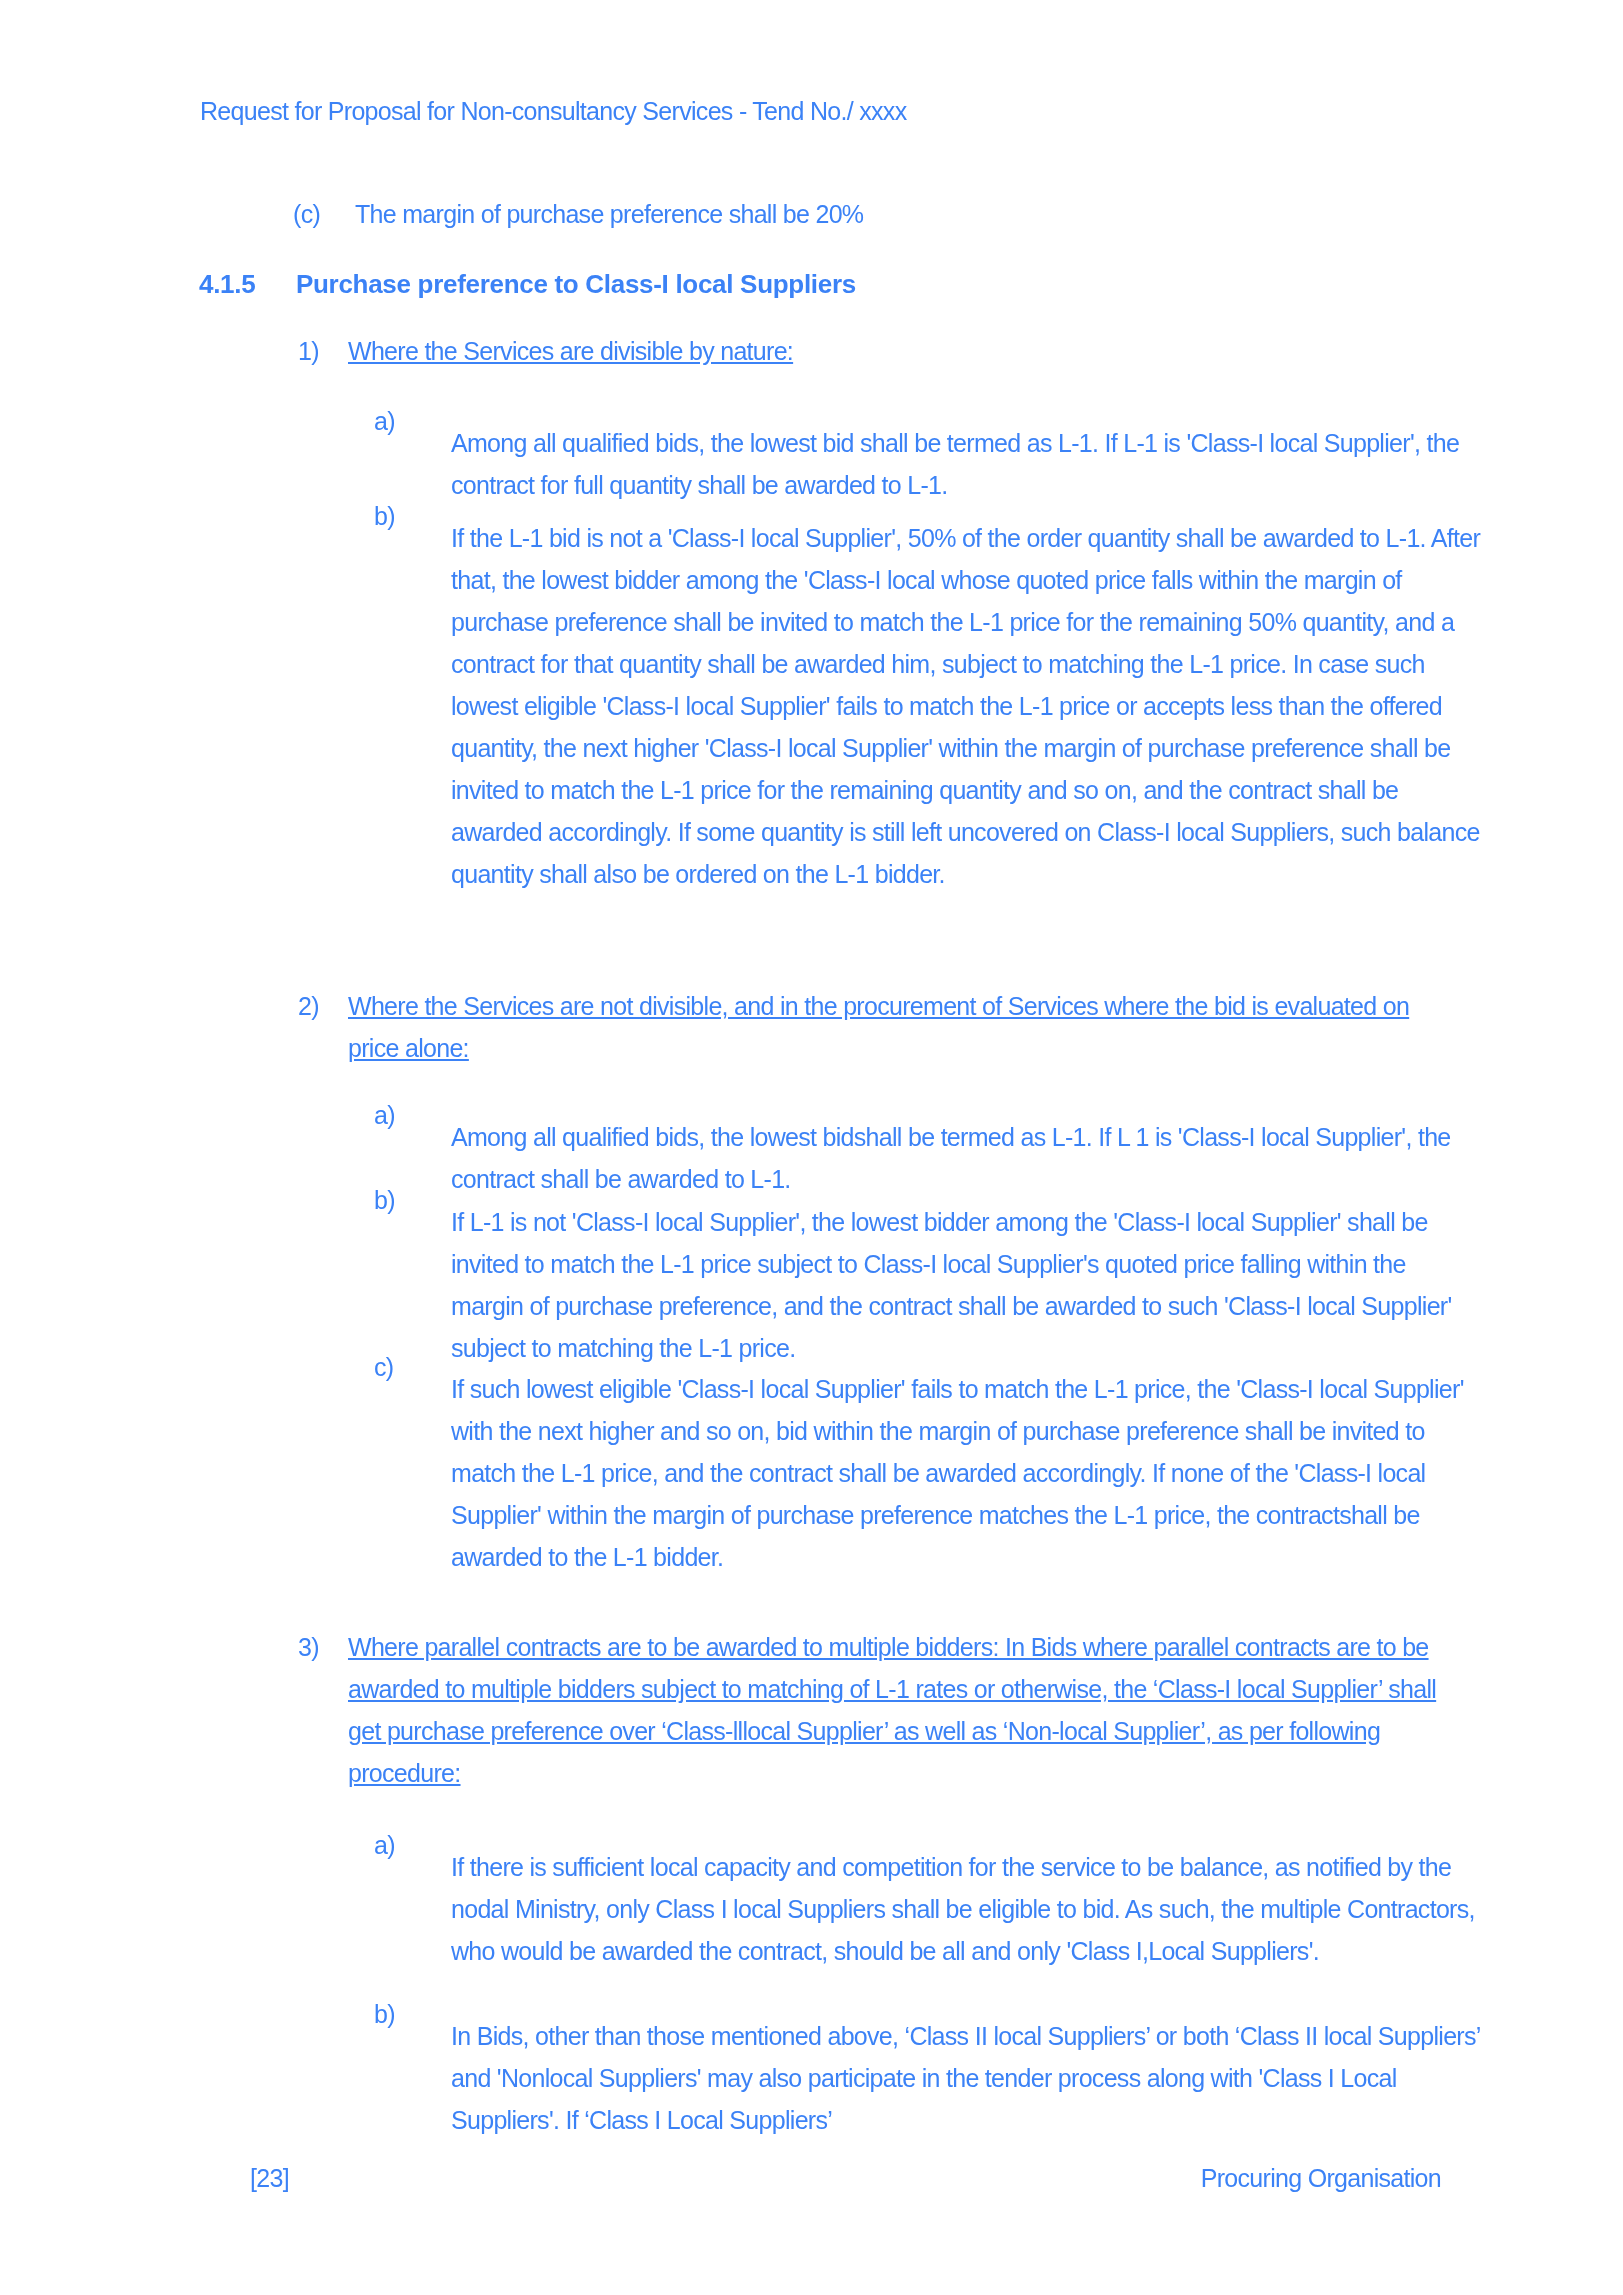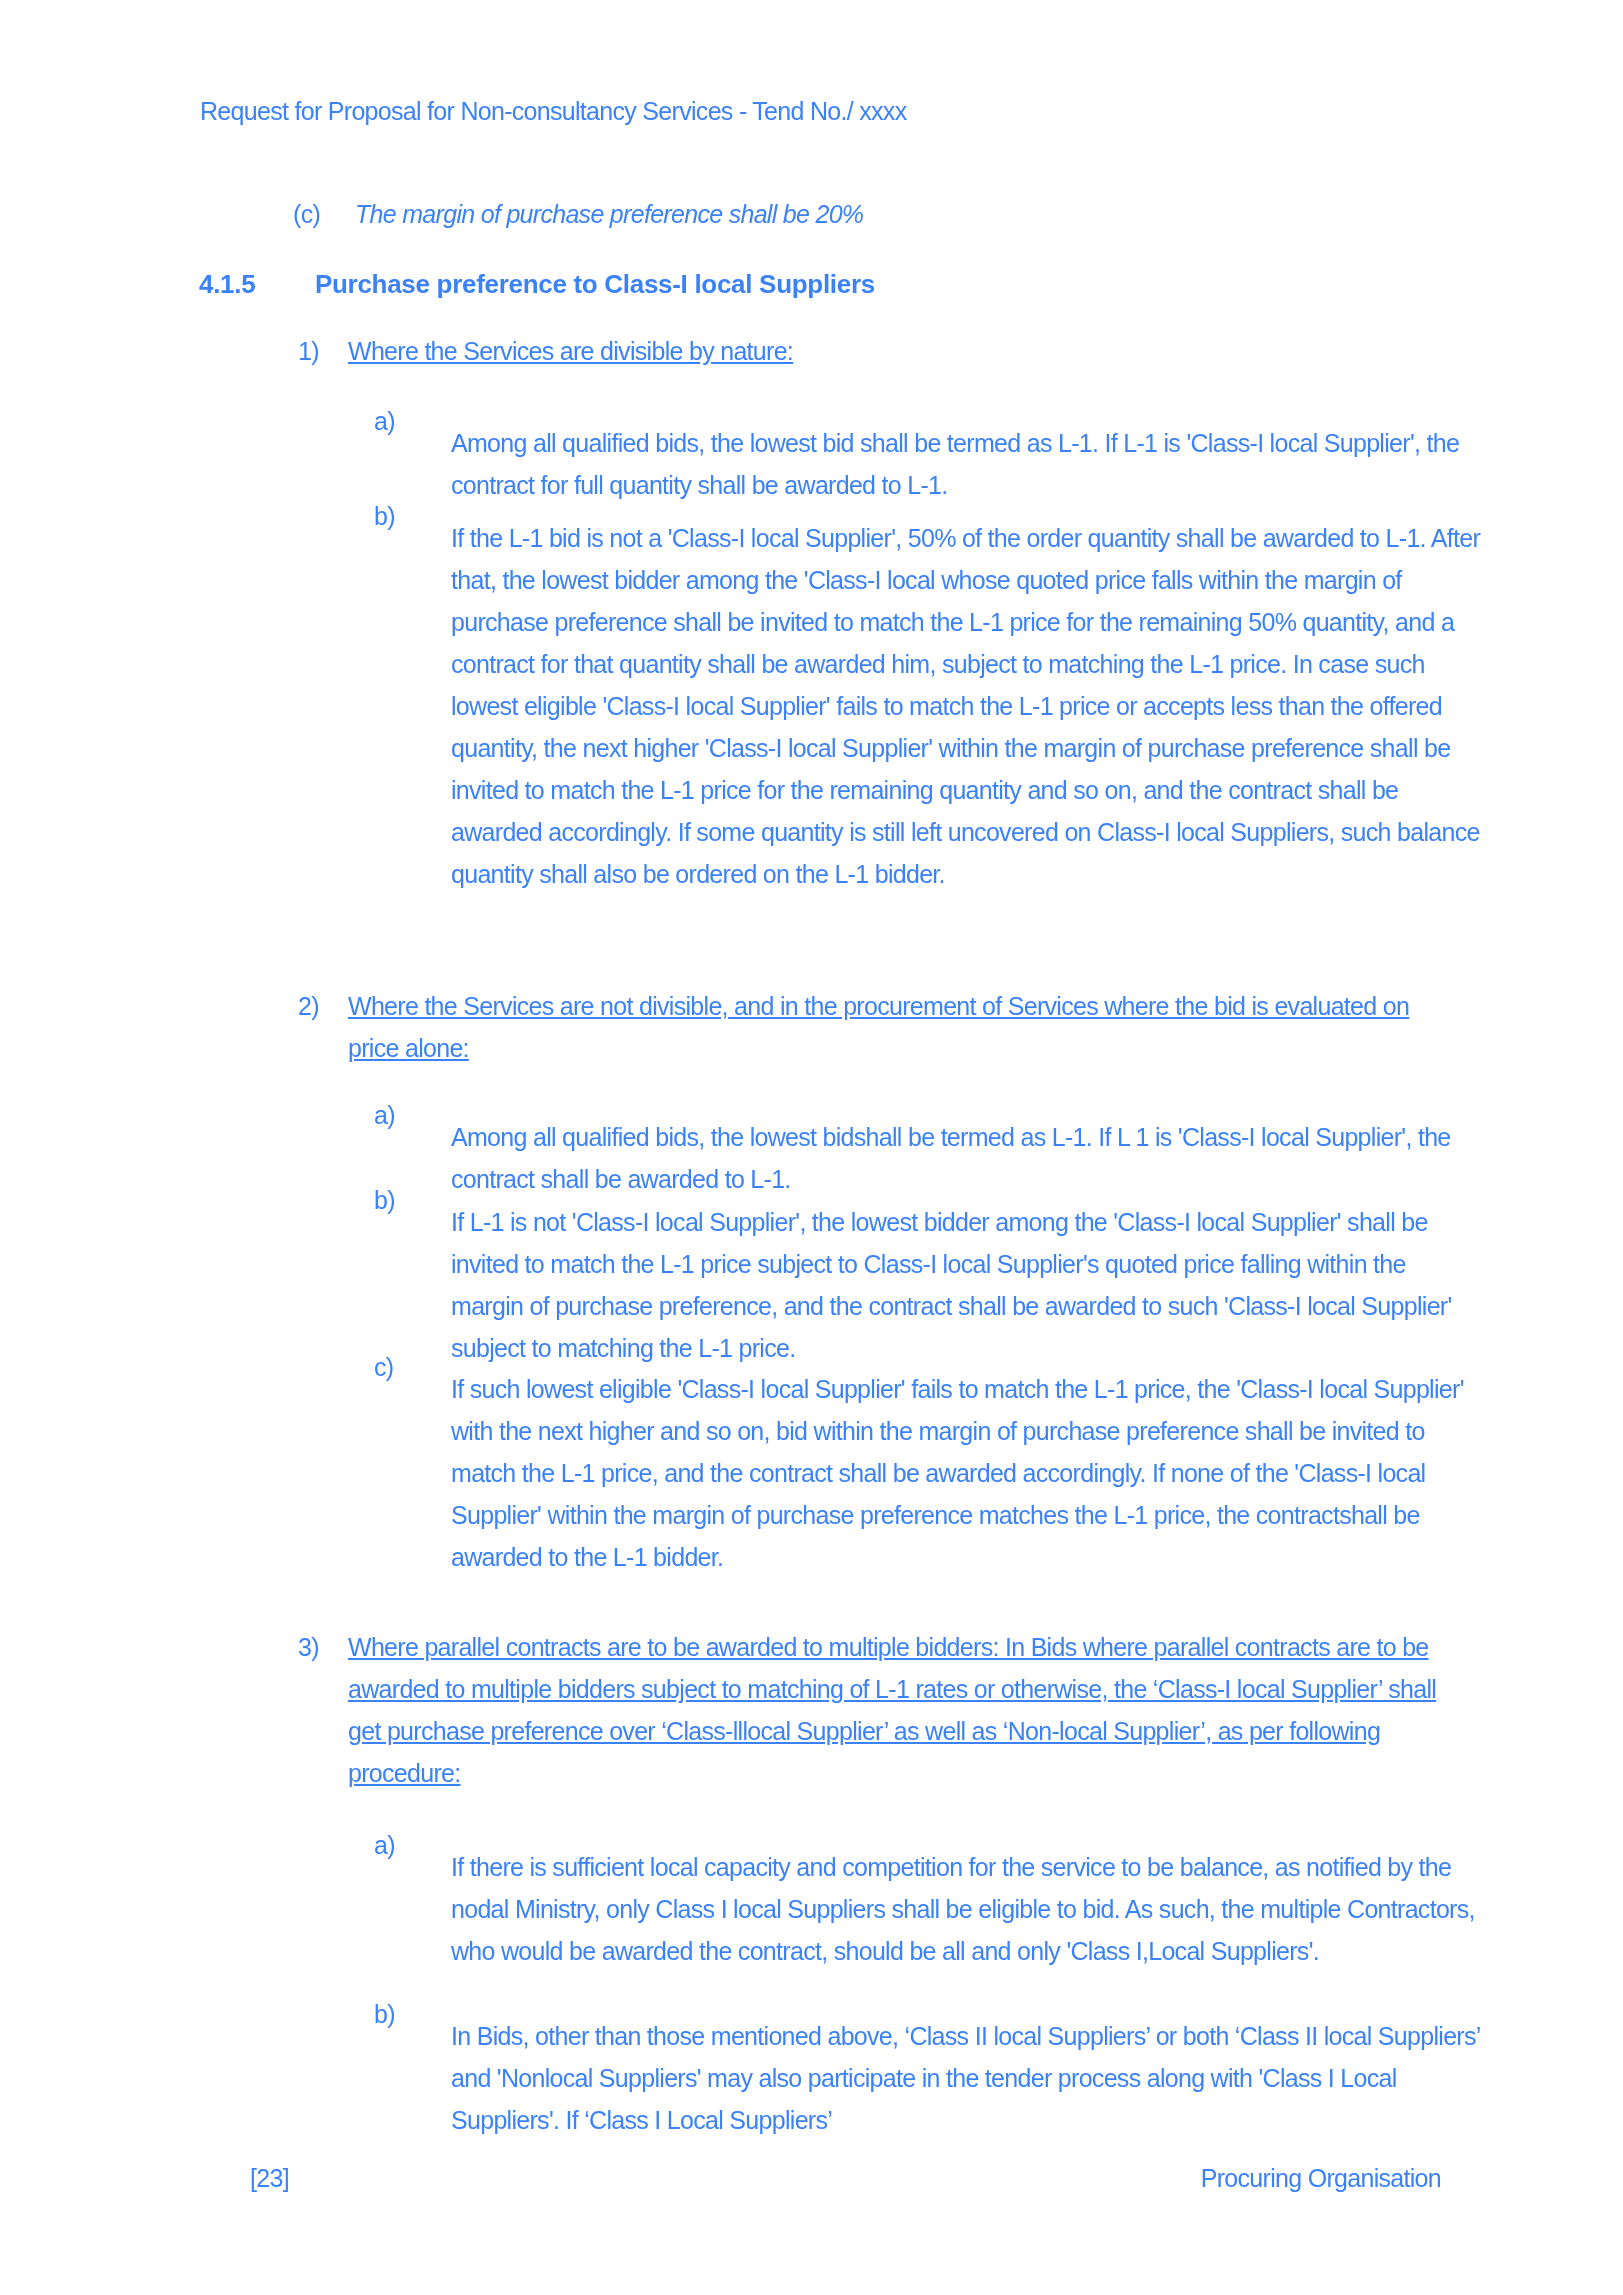--- a/index.html
+++ b/index.html
@@ -19,26 +19,25 @@
     letter-spacing: -0.7px;
   }
   .abs { position: absolute; }
   .block { position: absolute; display: flex; align-items: flex-start; }
   .marker { flex: 0 0 auto; }
   .item-block .marker { width: 50px; }
   .sub-block .marker { width: 77px; }
   .intro-block .marker { width: 62px; }
   .item-block .txt { width: 1103px; text-decoration: underline; }
   .sub-block .txt { width: 1031px; margin-top: 22px; }
-  .intro-block .txt { width: 1112px; font-style: italic; }
+  .intro-block .txt { width: 1112px; }
   .heading-block {
     font-weight: bold;
     font-size: 26px;
     letter-spacing: -0.3px;
-    gap: 19px;
   }
   .heading-block .marker { width: 97px; }
   .header-line {
     font-size: 25px;
     line-height: 31px;
     white-space: nowrap;
   }
   .footer-text {
     font-size: 25px;
     line-height: 31px;

